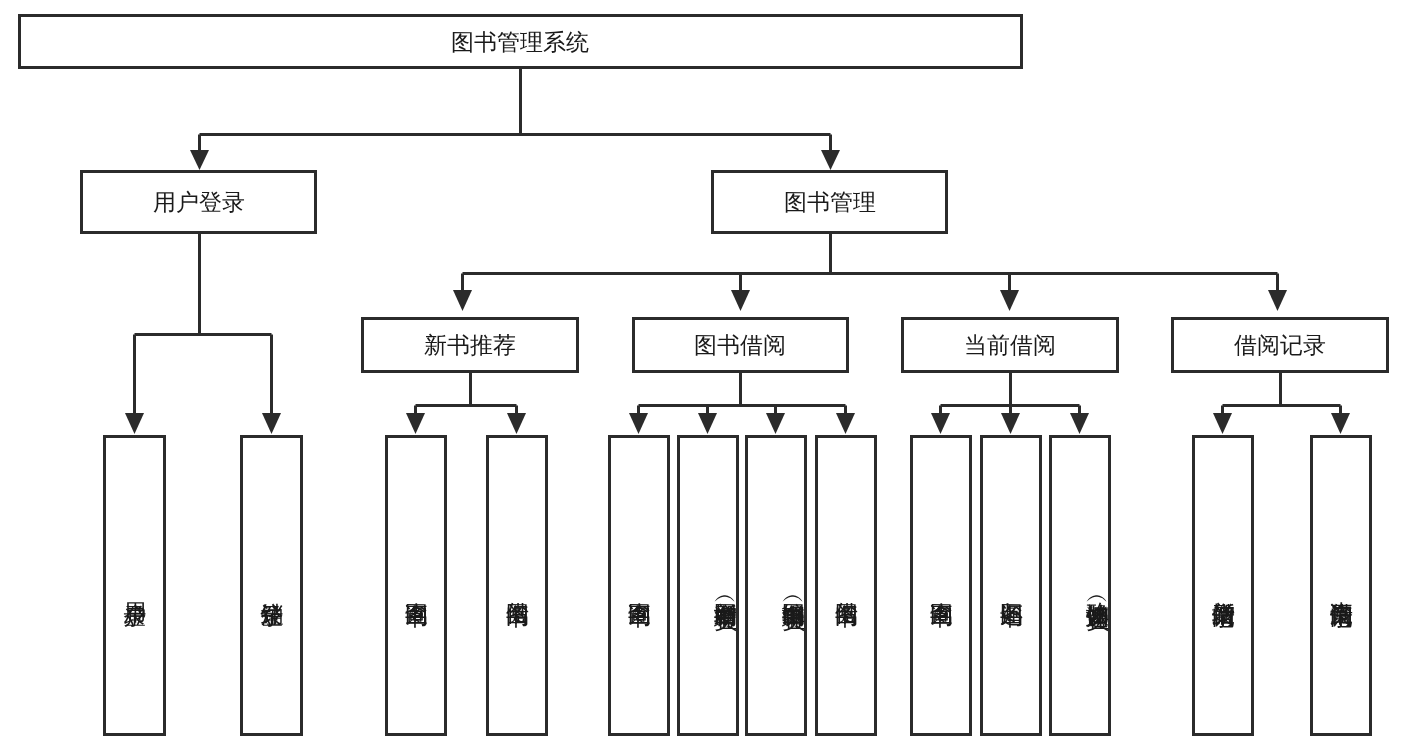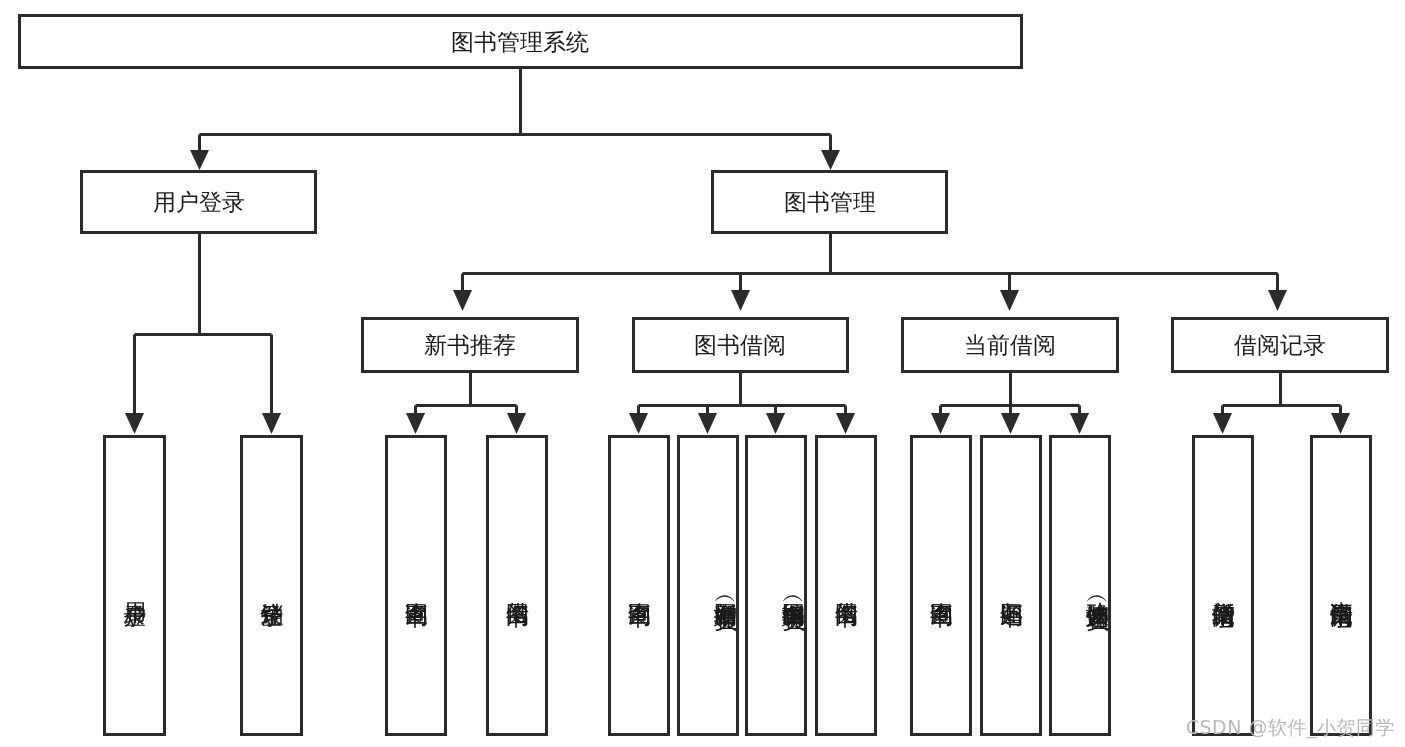--- a/index.html
+++ b/index.html
@@ -218,15 +218,14 @@
   <div class="node-label-v" style="left:747px; top:442px; width:59px; height:293px; display:flex; align-items:flex-start; justify-content:center;">编辑图书（管理员）</div>
   <div class="node-label-v" style="left:817px; top:436px; width:59px; height:299px; display:flex; align-items:center; justify-content:center;">借阅图书</div>
 
   <div class="node-label-v" style="left:912px; top:436px; width:59px; height:299px; display:flex; align-items:center; justify-content:center;">查询图书</div>
   <div class="node-label-v" style="left:982px; top:436px; width:59px; height:299px; display:flex; align-items:center; justify-content:center;">归还图书</div>
   <div class="node-label-v" style="left:1051px; top:442px; width:59px; height:293px; display:flex; align-items:flex-start; justify-content:center;">确认归还（管理员）</div>
 
   <div class="node-label-v" style="left:1194px; top:436px; width:59px; height:299px; display:flex; align-items:center; justify-content:center;">新增借阅记录</div>
   <div class="node-label-v" style="left:1312px; top:436px; width:59px; height:299px; display:flex; align-items:center; justify-content:center;">查询借阅记录</div>
 
-  <div class="watermark">CSDN @软件_小贺同学</div>
 
 </div>
 
 </body></html>

